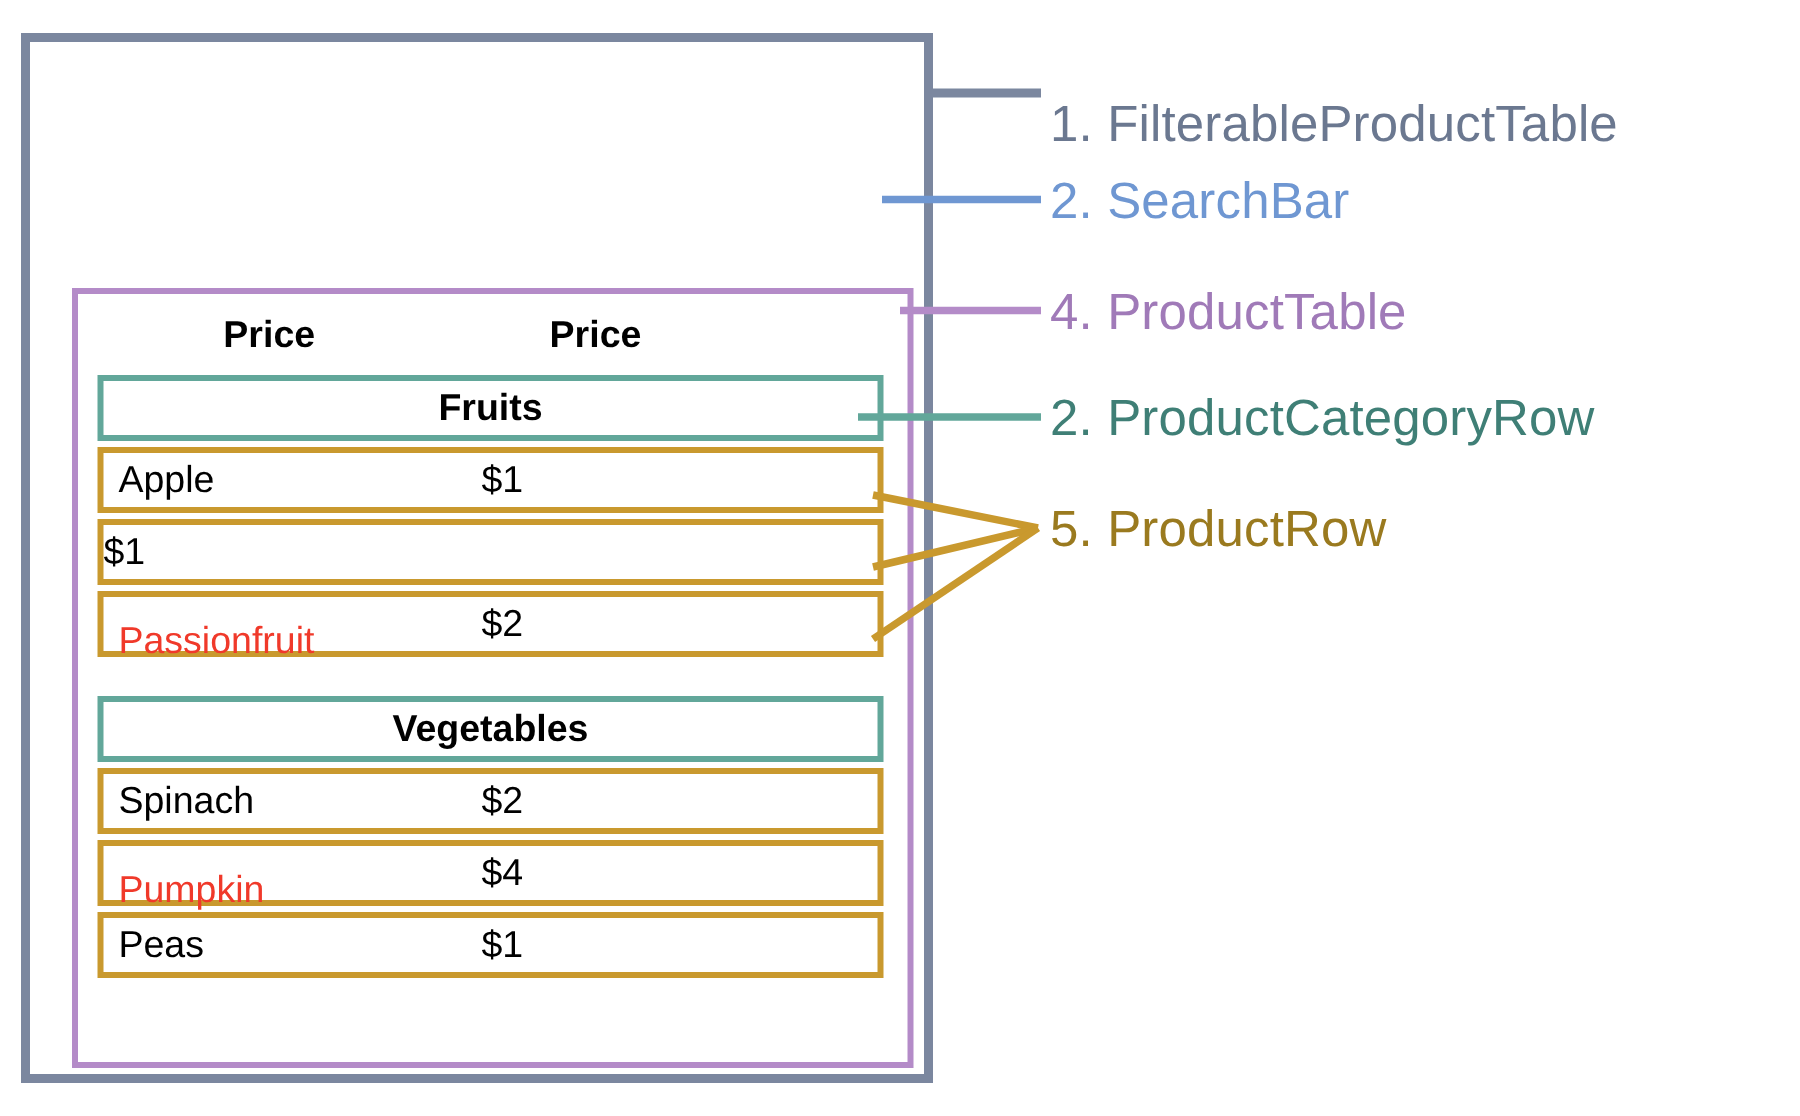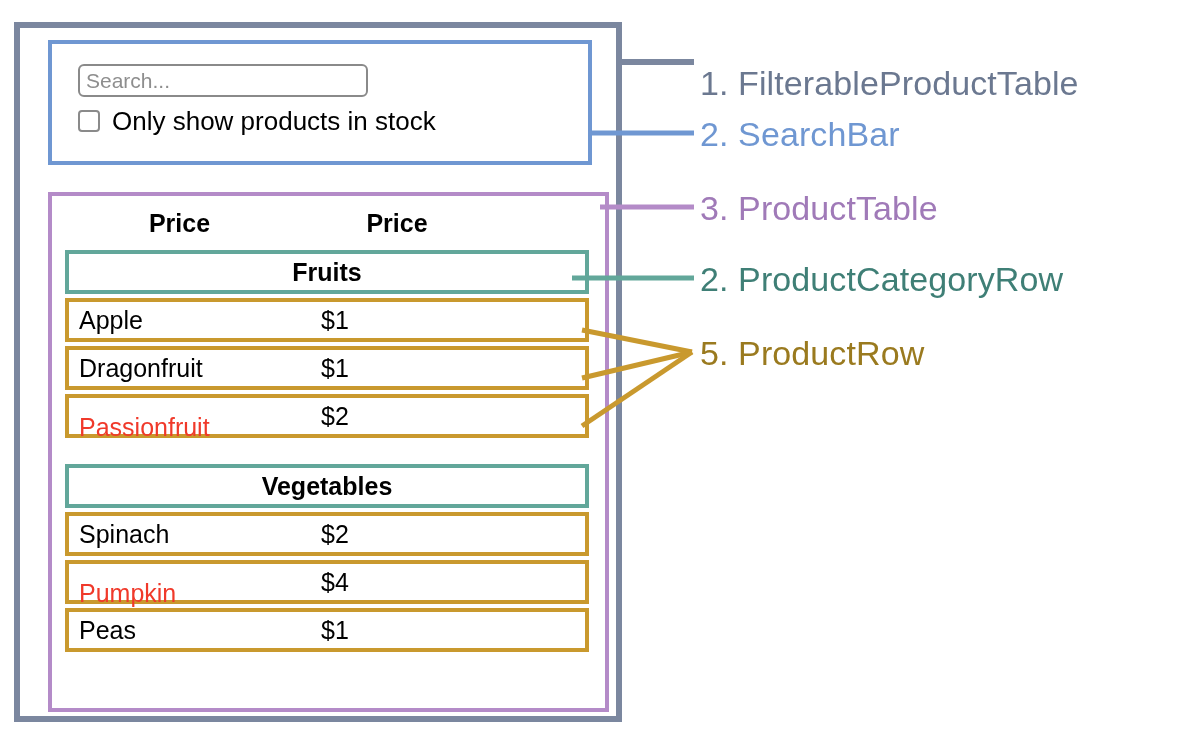--- a/index.html
+++ b/index.html
@@ -172,46 +172,38 @@
     letter-spacing: 0.1px;
     white-space: nowrap;
     line-height: 1;
   }
 </style>
 </head>
 <body>
 
 <div id="filterable-product-table">
 
-  <div id="search-bar">
-    <input id="search-input" type="text" placeholder="Search..." style="">
-    <div class="checkbox-row">
-      <span class="checkbox-box"></span>
-      <span class="checkbox-label">Only show products in stock</span>
-    </div>
-  </div>
 
   <div id="product-table">
 
     <div class="table-head">
       <div class="col-name">Price</div>
       <div class="col-price">Price</div>
     </div>
 
     <div class="rows-area">
 
       <div class="category-row">Fruits</div>
 
       <div class="product-row">
         <span class="cell-name">Apple</span>
         <span class="cell-price">$1</span>
       </div>
 
       <div class="product-row">
-        <span class="cell-name">Dragonfruit</span>
         <span class="cell-price">$1</span>
       </div>
 
       <div class="product-row out-of-stock">
         <span class="cell-name">Passionfruit</span>
         <span class="cell-price">$2</span>
       </div>
 
       <div class="spacer-row"></div>
 
@@ -248,17 +240,17 @@
 
   <line x1="582" y1="330" x2="692" y2="352" stroke="#c9992e" stroke-width="5"></line>
   <line x1="582" y1="378" x2="692" y2="352" stroke="#c9992e" stroke-width="5"></line>
   <line x1="582" y1="426" x2="692" y2="352" stroke="#c9992e" stroke-width="5"></line>
 </svg>
 
 <div class="annot-label" style="left:700px; top:46px; color:#6b7890;margin-top:20px;">1. FilterableProductTable</div>
 
 <div class="annot-label" style="left:700px; top:117px; color:#6f97d2;">2. SearchBar</div>
 
-<div class="annot-label" style="left:700px; top:191px; color:#a07ab8;">3. ProductTable</div>
+<div class="annot-label" style="left:700px; top:191px; color:#a07ab8;">4. ProductTable</div>
 
 <div class="annot-label" style="left:700px; top:262px; color:#3f7f76;">2. ProductCategoryRow</div>
 
 <div class="annot-label" style="left:700px; top:336px; color:#9a7a1f;">5. ProductRow</div>
 
 </body></html>

